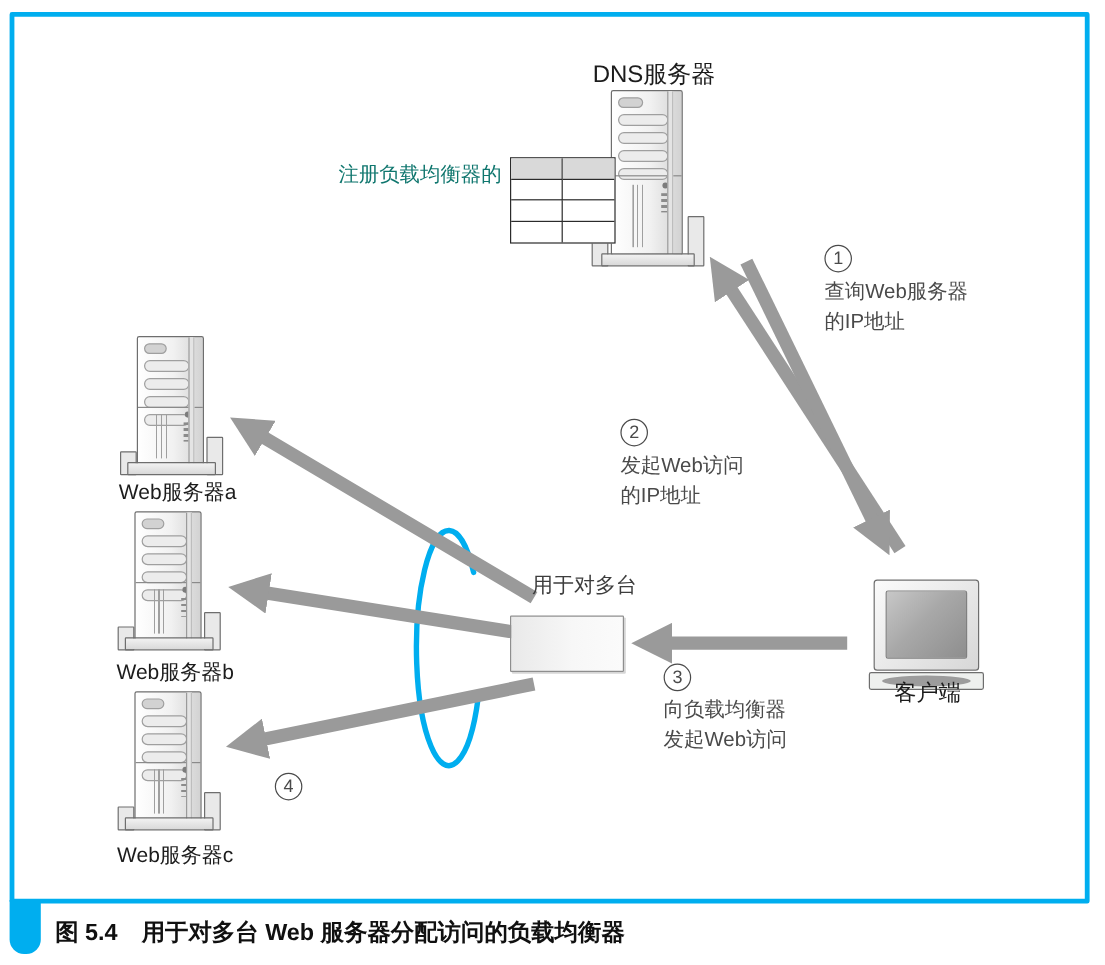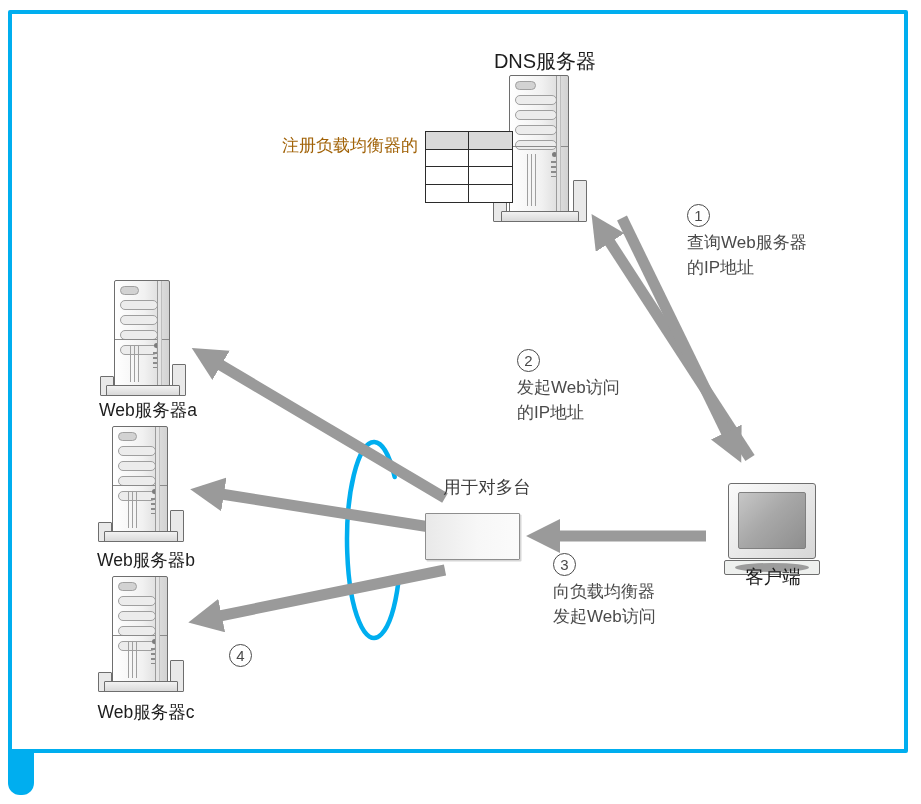--- a/index.html
+++ b/index.html
@@ -55,21 +55,21 @@
     background:#9c9c9c;border-radius:50%;}
   
   .lb-box{position:absolute;left:425px;top:513px;width:93px;height:45px;z-index:3;
     border:1px solid #8e8e8e;border-radius:1px;
     background:linear-gradient(90deg,#e9e9e9 0%,#f7f7f7 55%,#fbfbfb 100%);
     box-shadow:1.5px 1.5px 0 #d6d6d6;}
   
   .lbl{position:absolute;z-index:4;color:#1c1c1c;font-size:17.5px;white-space:nowrap;}
   .lbl-center{transform:translateX(-50%);}
   .lbl-gray{color:#3d3d3d;}
-  .tbl-note{position:absolute;z-index:4;color:#a16207;font-size:17px;line-height:25px;
+  .tbl-note{position:absolute;z-index:4;color:#0f766e;font-size:17px;line-height:25px;
     text-align:right;white-space:nowrap;}
   .step{position:absolute;z-index:4;color:var(--step-text);font-size:17px;line-height:25px;white-space:nowrap;}
   .badge{width:21px;height:21px;border:1.5px solid var(--step-text);border-radius:50%;
     font-size:15px;line-height:21px;text-align:center;margin-bottom:3px;}
   
   .caption-tab{position:absolute;left:8px;top:750px;width:26px;height:45px;z-index:5;
     background:var(--frame-blue);border-radius:0 0 12px 12px;}
   .caption{position:absolute;left:46px;top:763px;z-index:5;color:#101010;
     font-size:19.5px;font-weight:bold;white-space:nowrap;}
   .caption .cap-fig{margin-right:20px;}
@@ -227,14 +227,17 @@
     <div class="badge">3</div>
     <div>向负载均衡器</div>
     <div>发起Web访问</div>
   </div>
 
   <div class="step" style="left:229px;top:644px">
     <div class="badge">4</div>
   </div>
 
   <div class="caption-tab"></div>
+  <div class="caption">
+    <span class="cap-fig">图 5.4</span><span>用于对多台 Web 服务器分配访问的负载均衡器</span>
+  </div>
 
 </div>
 
 </body></html>

